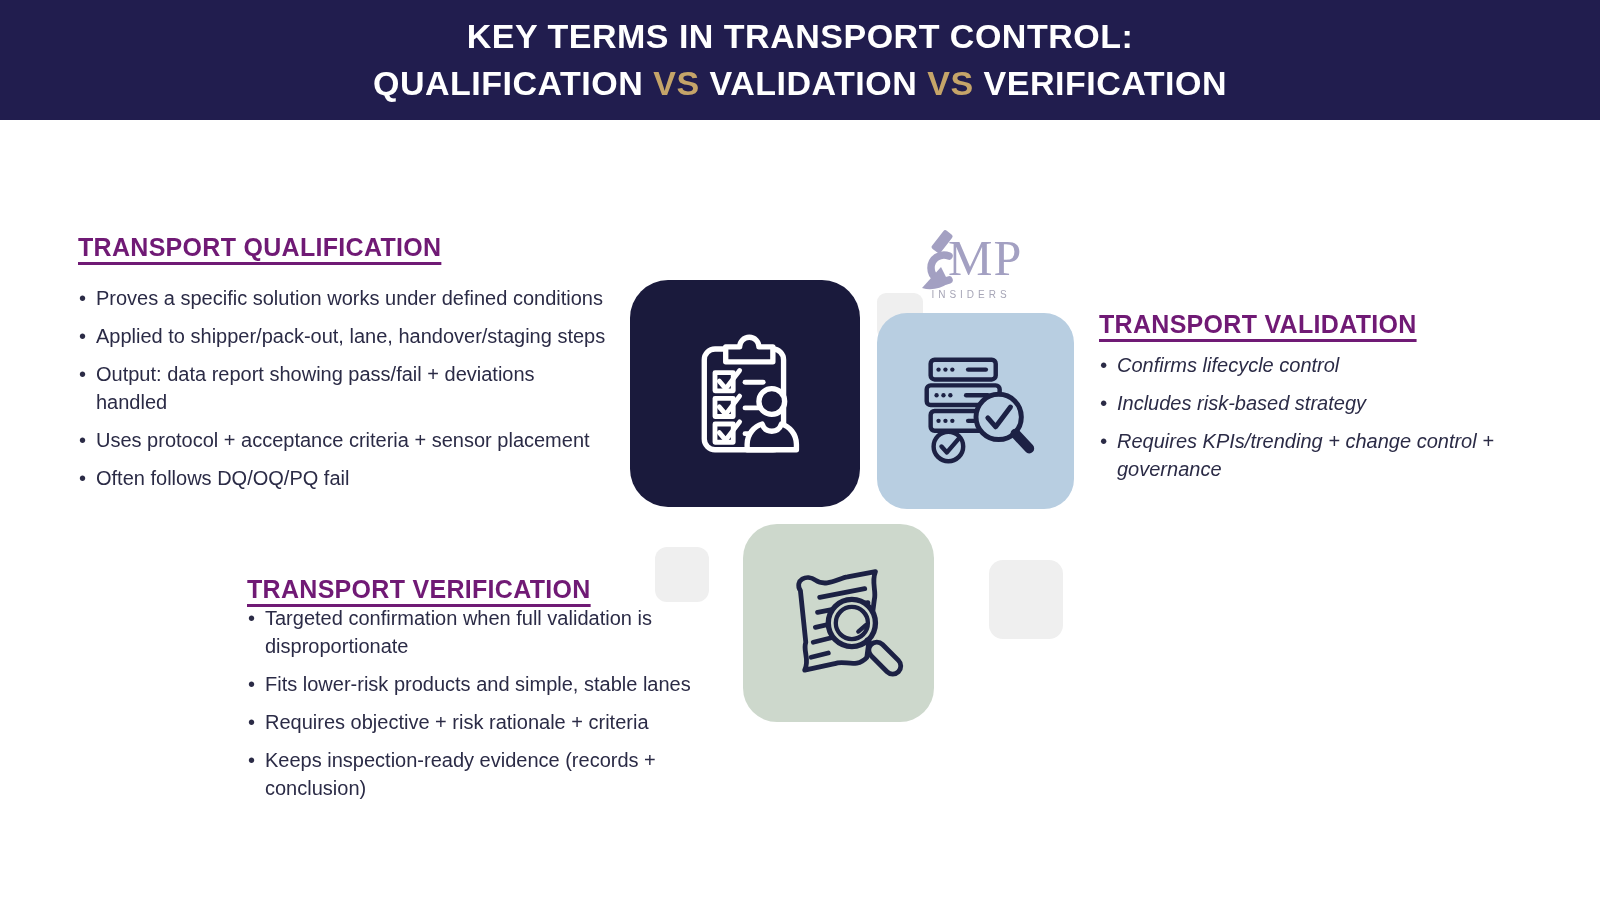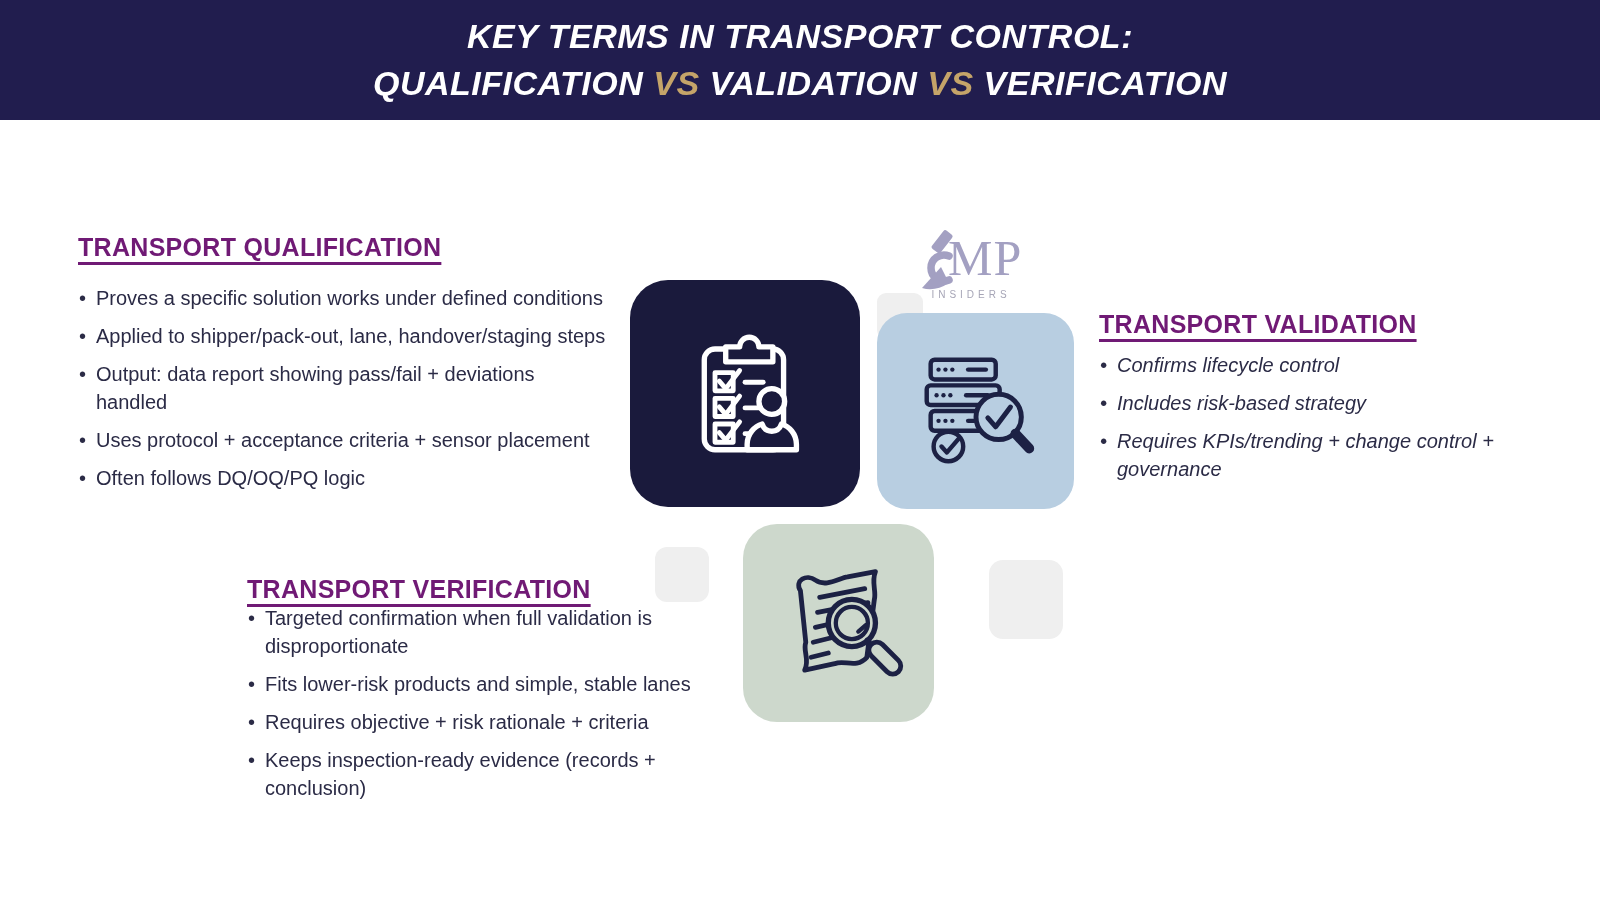--- a/index.html
+++ b/index.html
@@ -1,21 +1,21 @@
 <!DOCTYPE html>
 <html><head>
 <meta charset="utf-8">
 <style>
   html,body{margin:0;padding:0;background:#ffffff;}
   .canvas{position:relative;width:1600px;height:900px;background:#ffffff;overflow:hidden;
           font-family:"Liberation Sans",sans-serif;}
 
   
   .banner{position:absolute;left:0;top:0;width:1600px;height:120px;background:#211d4e;
-          text-align:center;color:#ffffff;font-style:italic;}
+          text-align:center;color:#ffffff;}
   .banner .l1{margin-top:14px;font-size:34px;line-height:44px;font-weight:700;letter-spacing:.5px;}
   .banner .l2{margin-top:2px;font-size:34px;line-height:46px;font-weight:700;letter-spacing:.5px;}
   .banner .gold{color:#c5a469;}
 
   
   .section{position:absolute;color:#2b2b46;}
   .section h2{margin:0;font-size:25px;line-height:30px;font-weight:700;color:#701a75;
               letter-spacing:.3px;text-decoration:underline;text-decoration-thickness:3px;
               text-underline-offset:6px;}
   .section ul{list-style:none;margin:0;padding:0;}
@@ -65,21 +65,21 @@
     </div>
   </header>
 
   <section class="section sec-qualification">
     <h2>TRANSPORT QUALIFICATION</h2>
     <ul>
       <li>Proves a specific solution works under defined conditions</li>
       <li>Applied to shipper/pack-out, lane, handover/staging steps</li>
       <li>Output: data report showing pass/fail + deviations handled</li>
       <li>Uses protocol + acceptance criteria + sensor placement</li>
-      <li>Often follows DQ/OQ/PQ logic</li>
+      <li>Often follows DQ/OQ/PQ fail</li>
     </ul>
   </section>
 
   <section class="section sec-validation">
     <h2>TRANSPORT VALIDATION</h2>
     <ul>
       <li>Confirms lifecycle control</li>
       <li>Includes risk-based strategy</li>
       <li>Requires KPIs/trending + change control + governance</li>
     </ul>

